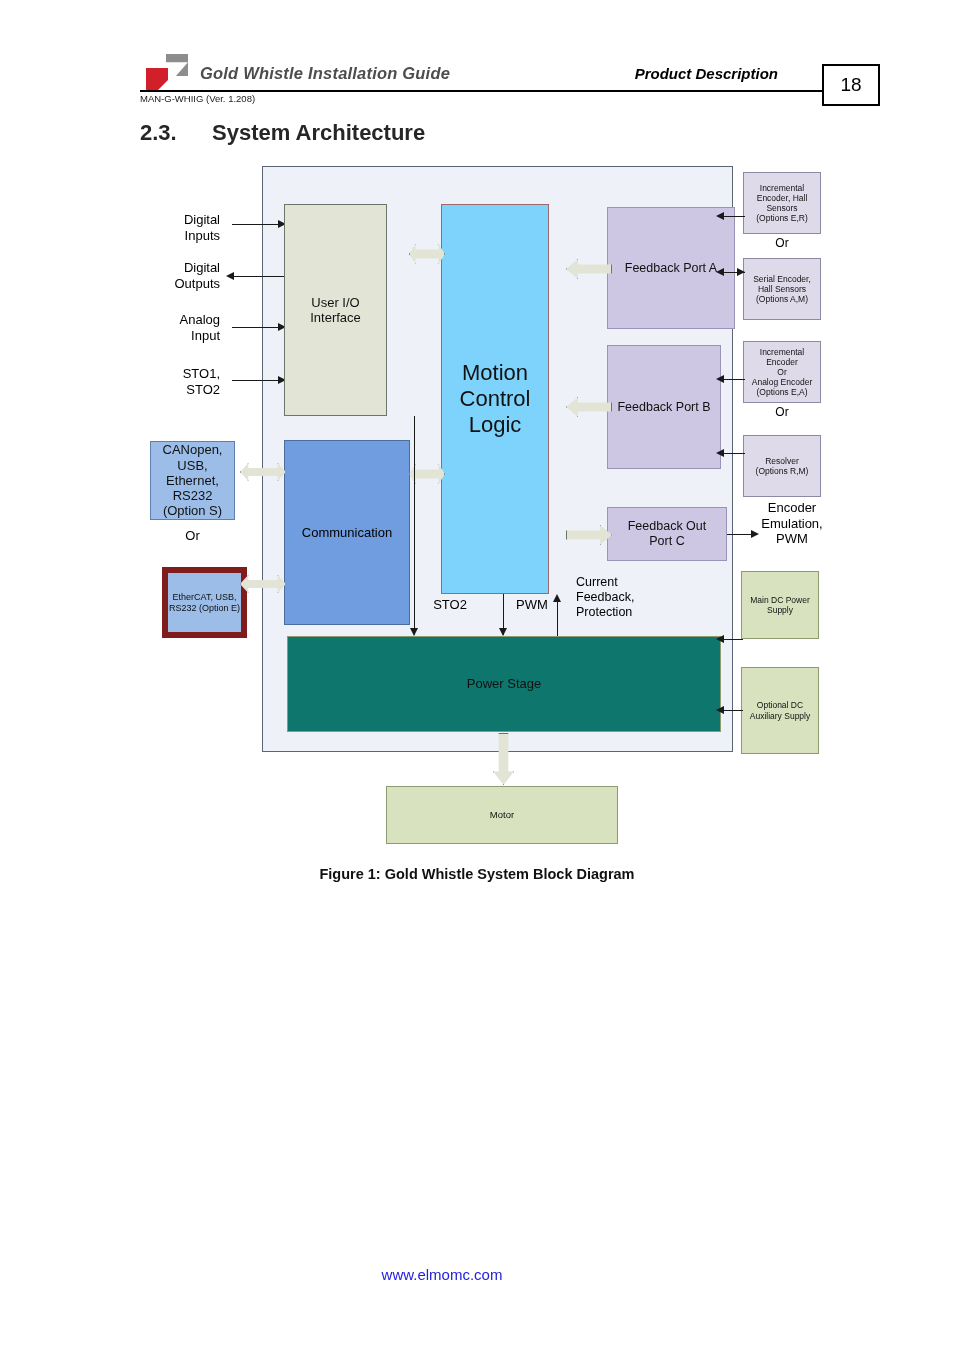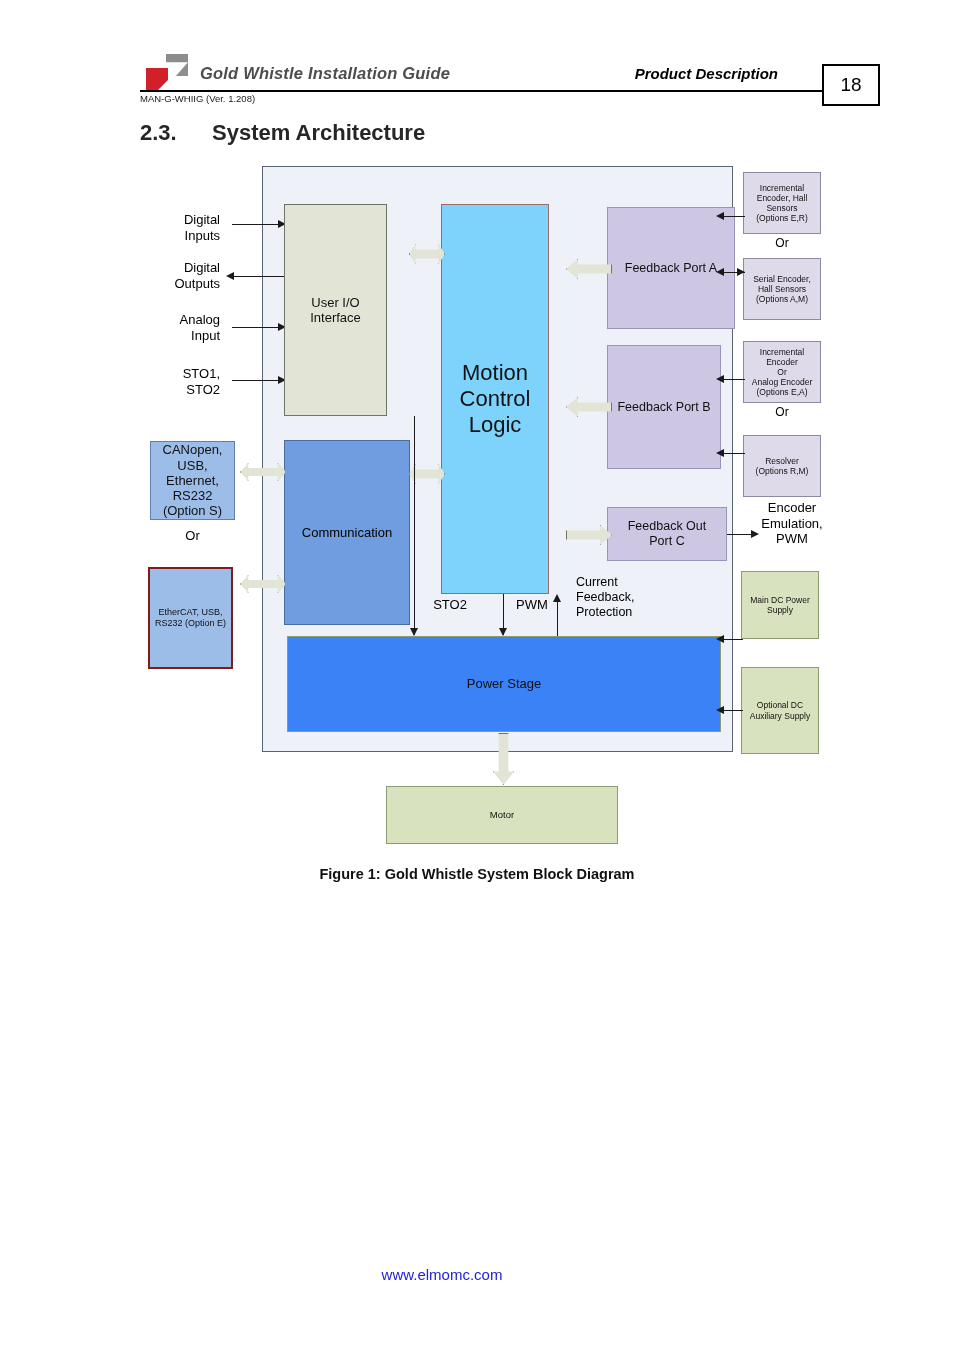--- a/index.html
+++ b/index.html
@@ -163,38 +163,38 @@
     background: #cdc7e3; border: 1px solid #9a93b8;
     font-size: 12.5px; color: #111;
   }
   #blk-fb-c {
     left: 607px; top: 507px; width: 120px; height: 54px;
     background: #cdc7e3; border: 1px solid #9a93b8;
     font-size: 12.5px; color: #111;
   }
   #blk-power-stage {
     left: 287px; top: 636px; width: 434px; height: 96px;
-    background: #3b82f6; border: 1px solid #8e9a70;
+    background: #0f766e; border: 1px solid #8e9a70;
     font-size: 13px; color: #111; text-align: center;
   }
   #blk-motor {
     left: 386px; top: 786px; width: 232px; height: 58px;
     background: #d9e2bf; border: 1px solid #8e9a70;
     font-size: 9.5px; color: #111;
   }
 
   
   #blk-opt-s {
     left: 150px; top: 441px; width: 85px; height: 79px;
     background: #9bbde8; border: 1px solid #5f7fae;
     font-size: 13px; color: #111;
   }
   #blk-opt-e {
-    left: 148px; top: 567px; width: 85px; height: 102px;
-    background: #9bbde8; border: 2px solid #7f1d1d;
+    left: 162px; top: 567px; width: 85px; height: 71px;
+    background: #9bbde8; border: 6px solid #7f1d1d;
     font-size: 9px; color: #111;
   }
 
   
   #blk-enc-er {
     left: 743px; top: 172px; width: 78px; height: 62px;
     background: #dedae9; border: 1px solid #8d88a3;
     font-size: 8.5px; color: #111;
   }
   #blk-enc-am {

